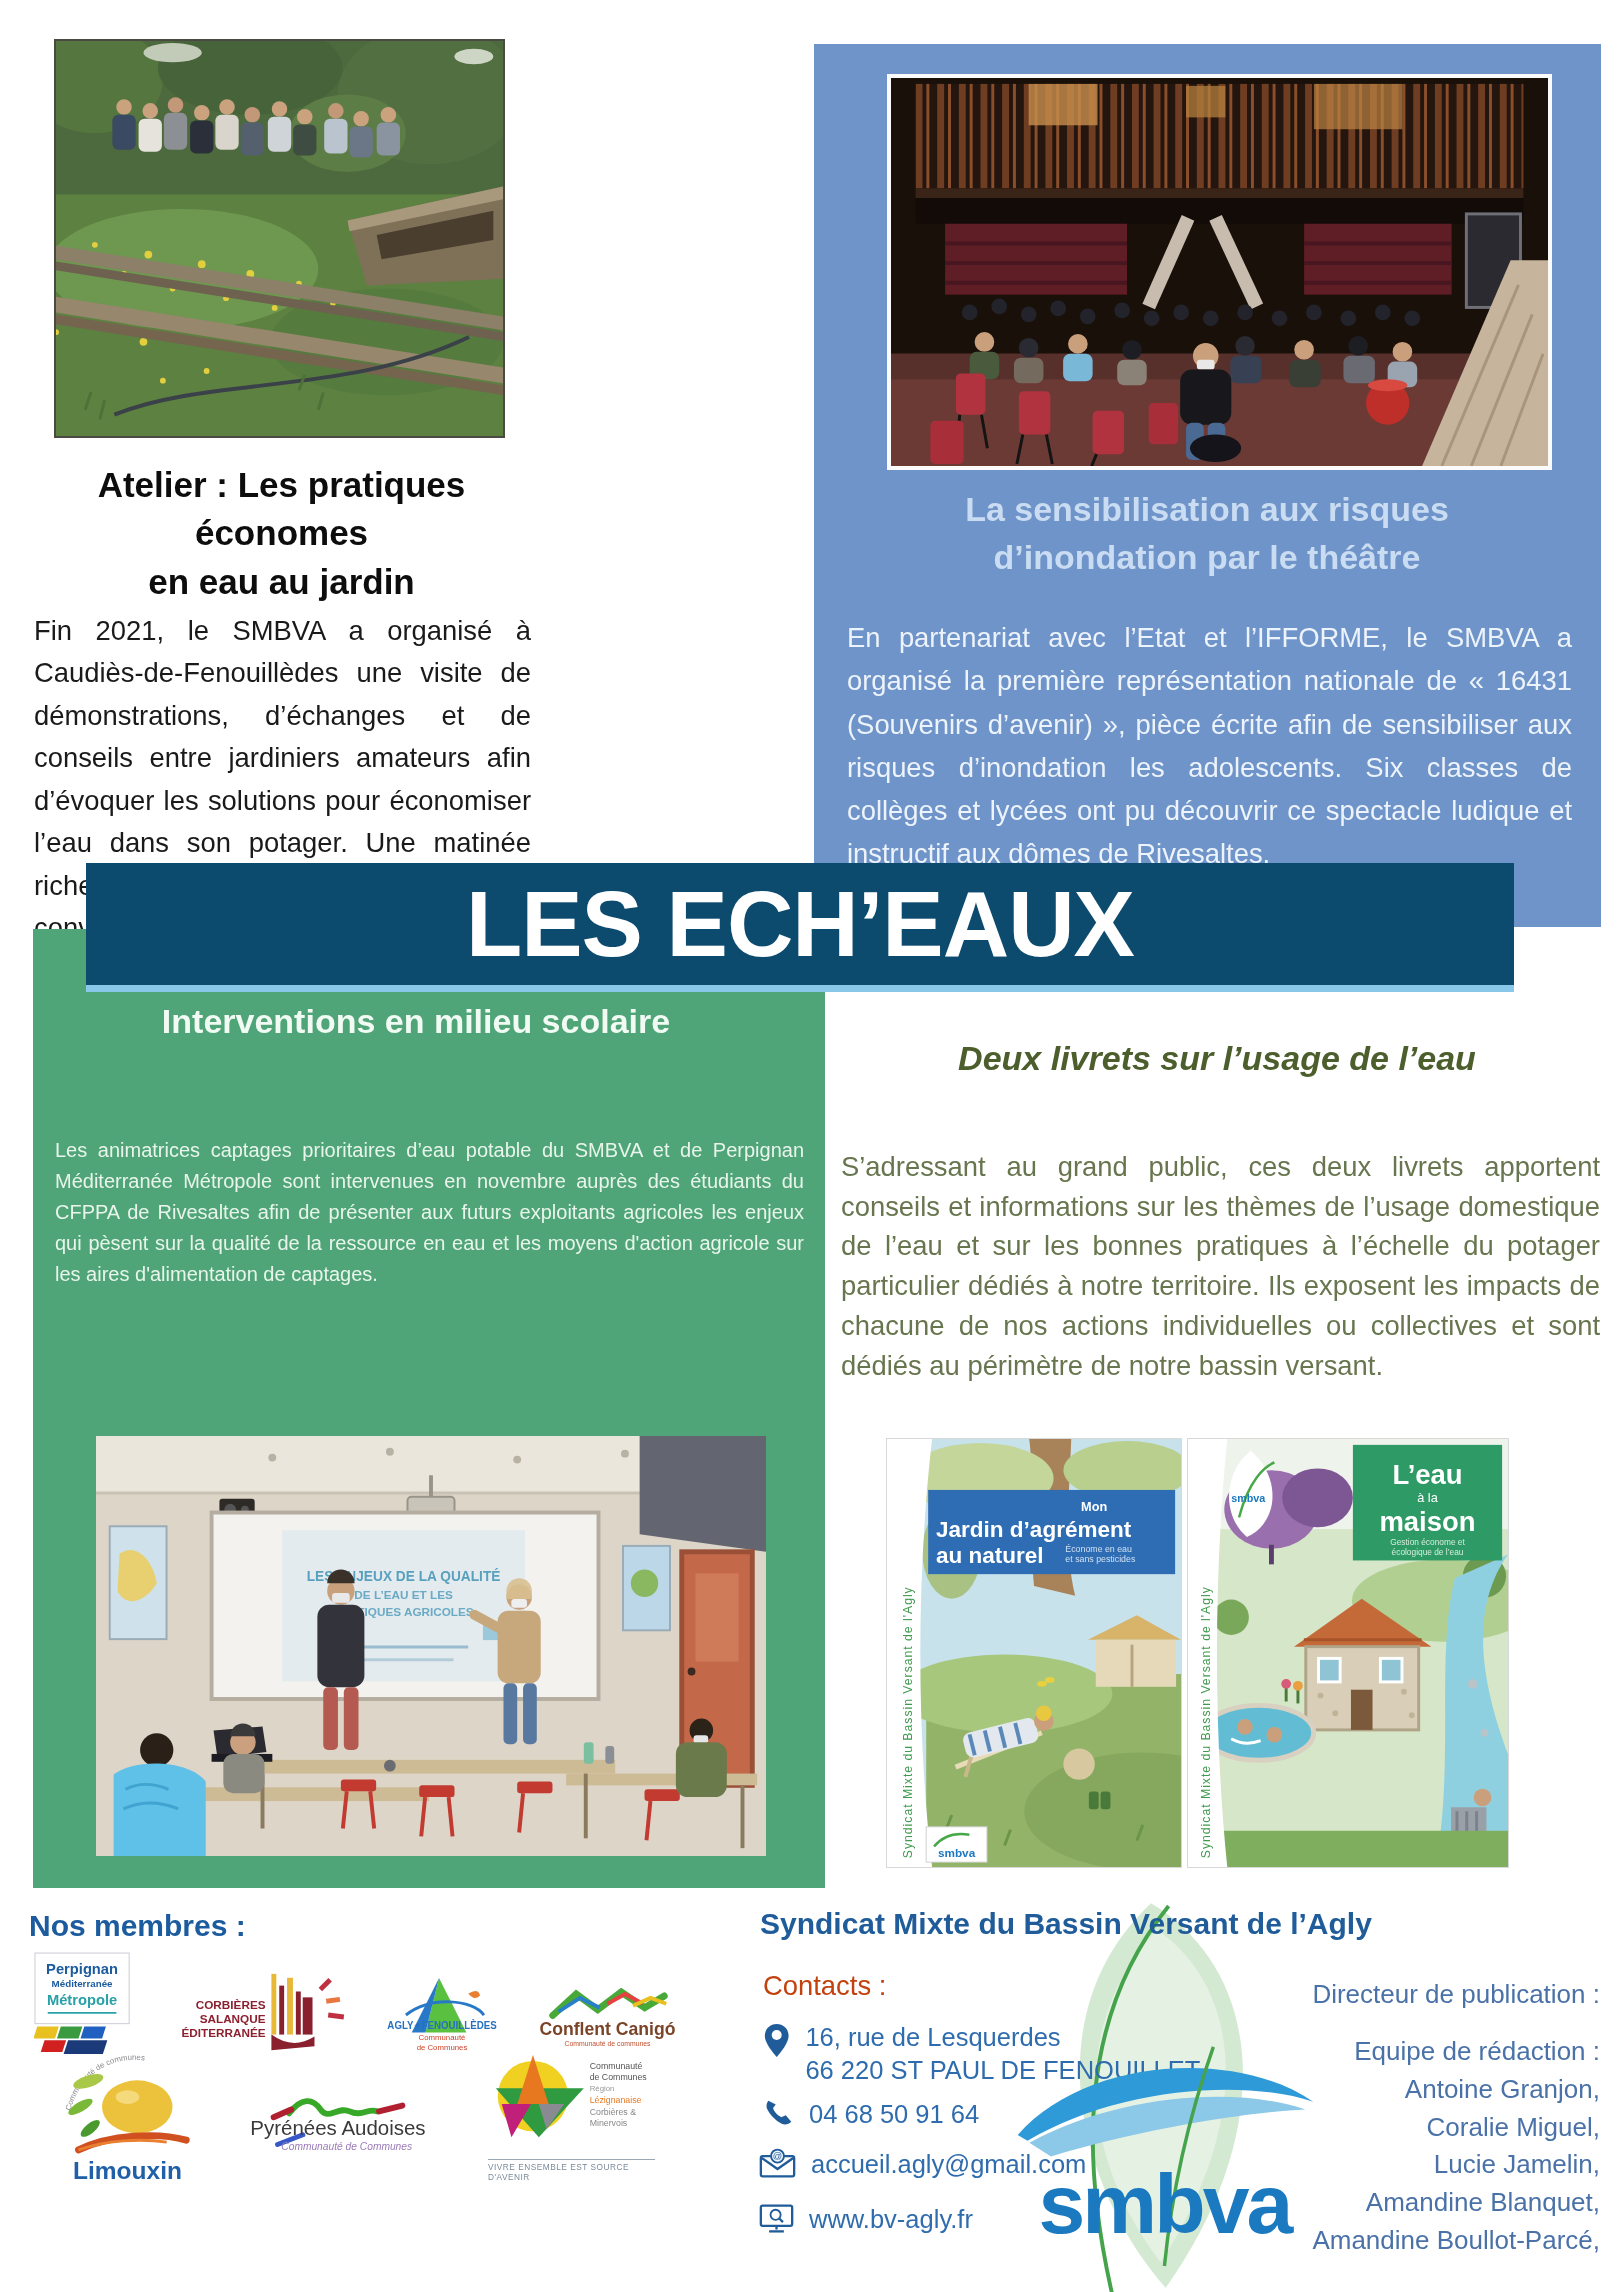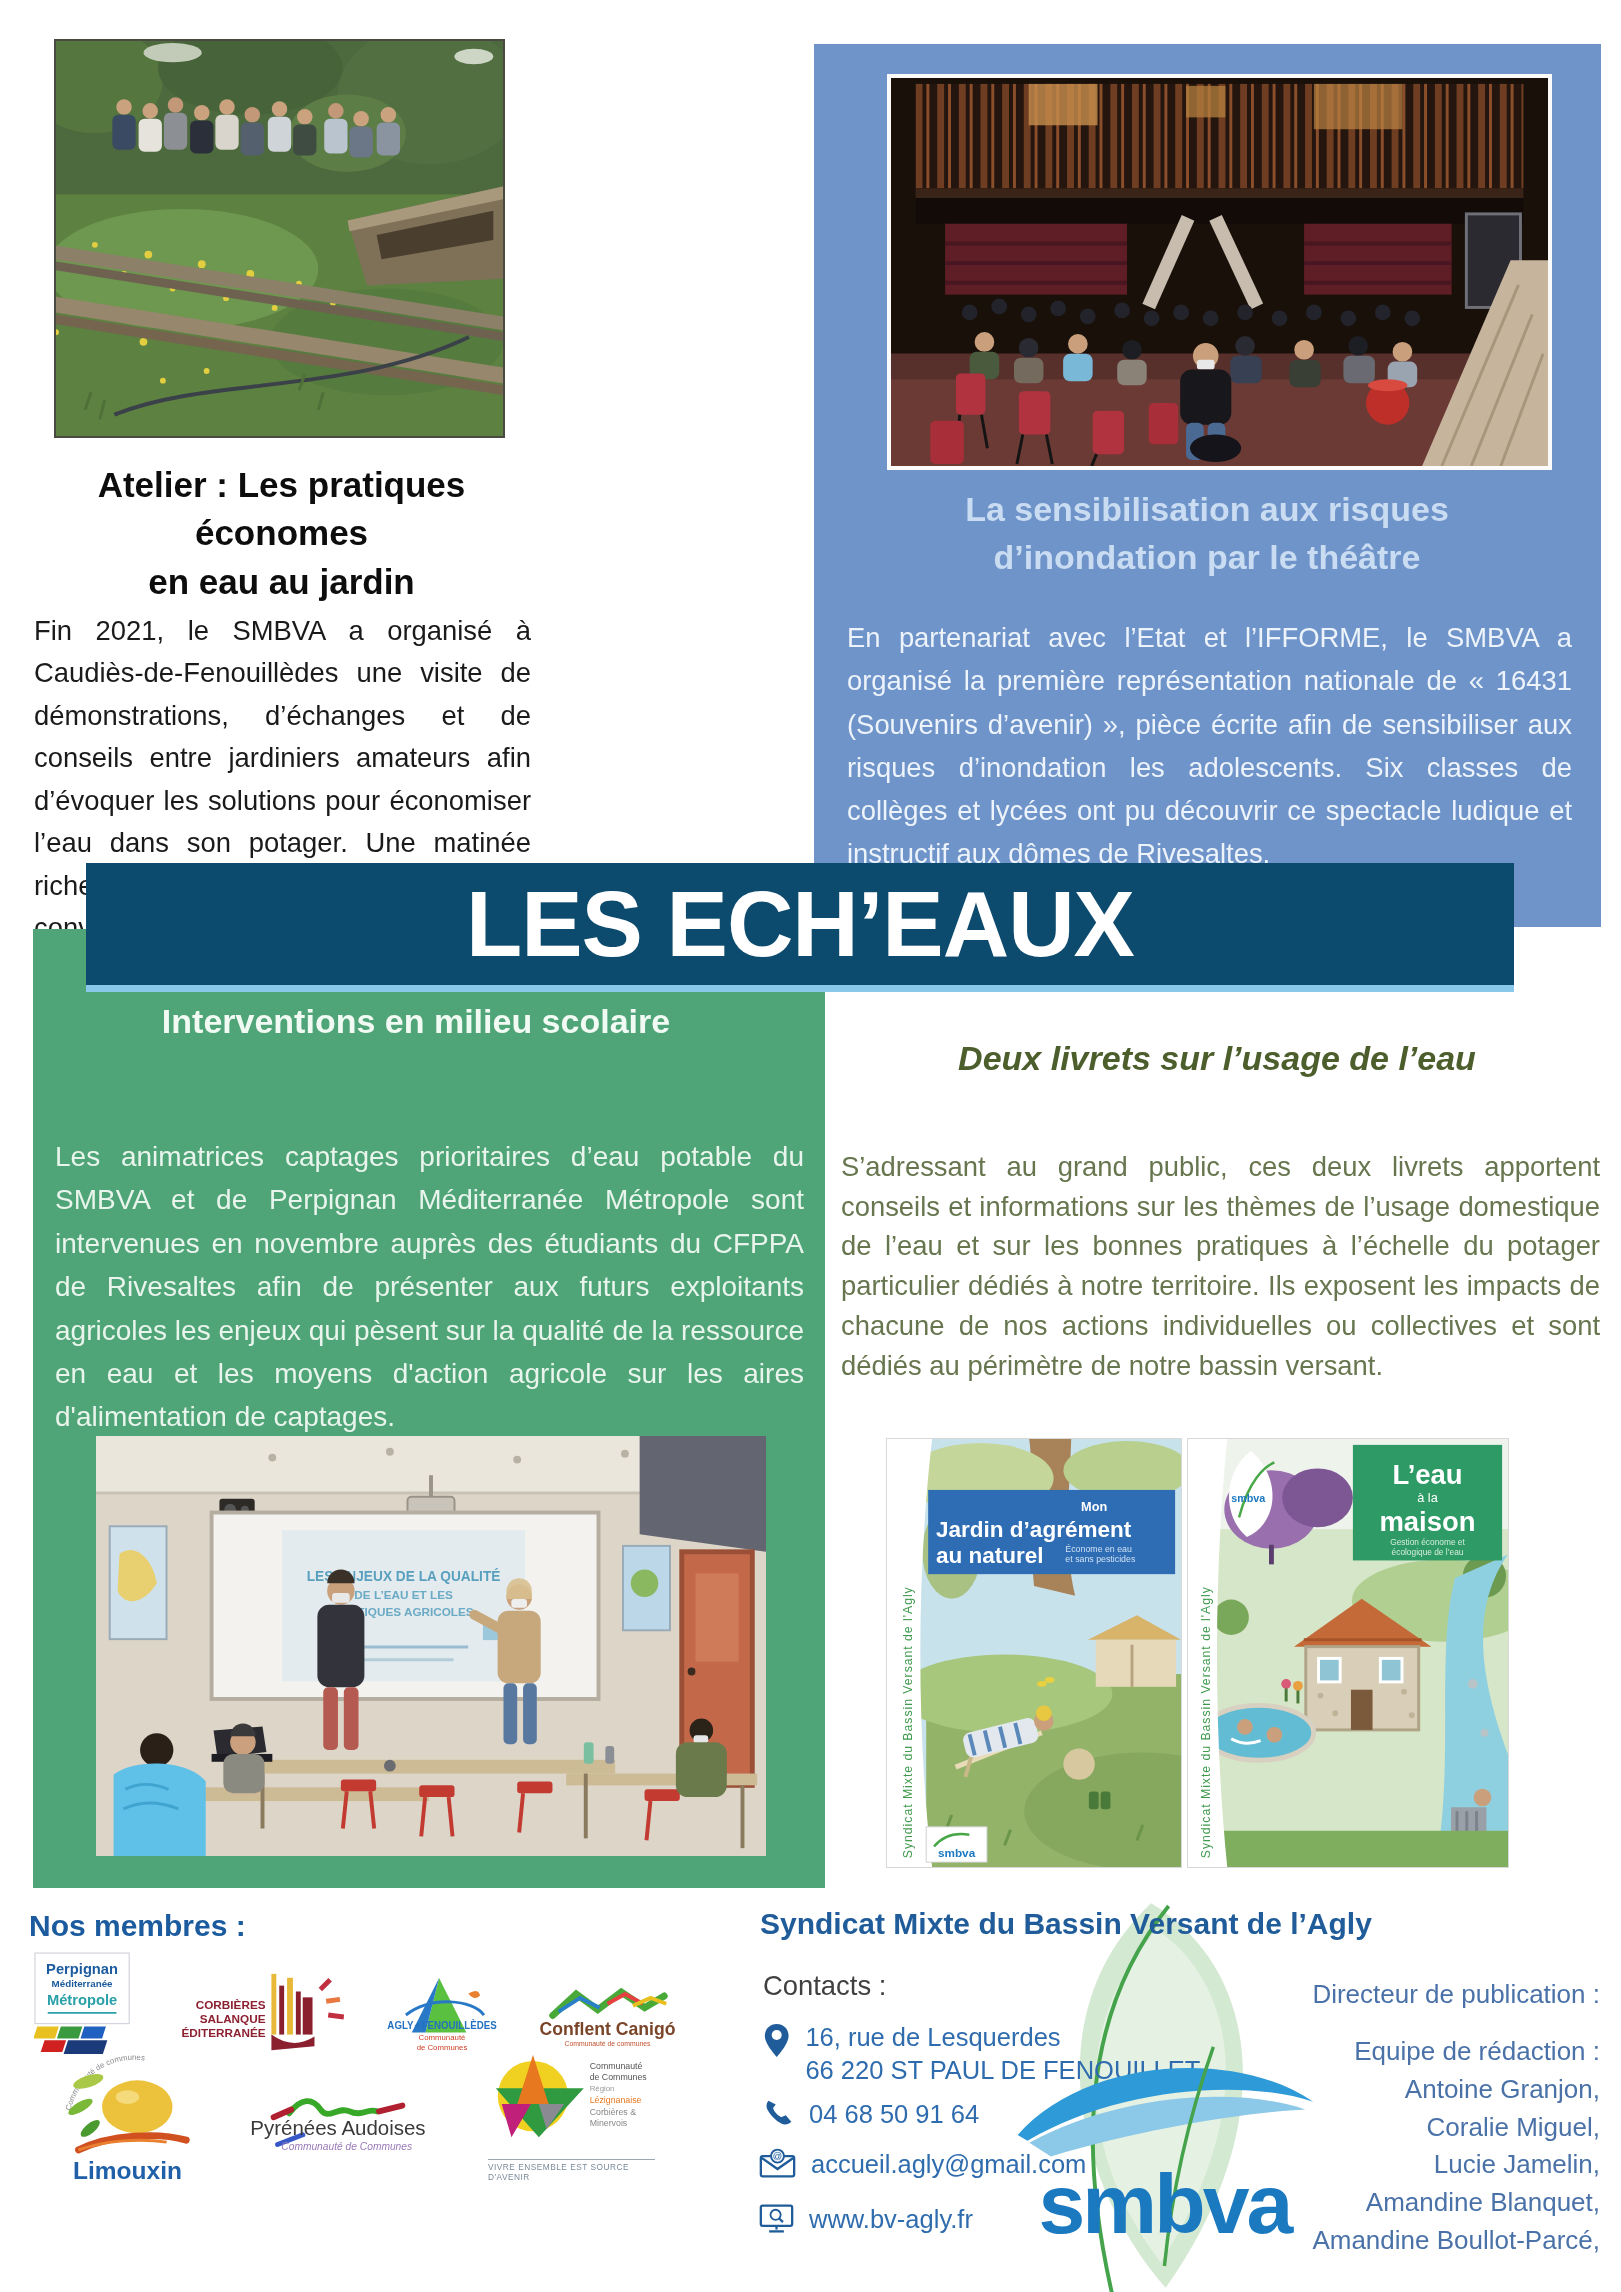--- a/index.html
+++ b/index.html
@@ -27,21 +27,21 @@
 
   
   .banner{left:86px;top:863px;width:1428px;height:129px;background:#0c4a6e;
           border-bottom:7.8px solid #8AC8EA;display:flex;align-items:center;justify-content:center;z-index:5;}
   .banner-text{font-size:92px;font-weight:bold;color:#ffffff;letter-spacing:-1px;}
 
   
   .green-panel{left:33px;top:929px;width:792px;height:959px;background:#4FA578;z-index:1;}
   .scolaire-title{left:30px;top:1002px;width:772px;text-align:center;font-weight:bold;
                   font-size:34px;color:#F2FAF4;z-index:2;}
-  .scolaire-body{left:55px;top:1135px;width:749px;font-size:28px;line-height:1.55;
+  .scolaire-body{left:55px;top:1135px;width:749px;font-size:20px;line-height:1.55;
                  text-align:justify;color:#E9F5EC;z-index:2;}
   .classroom-photo{left:96px;top:1436px;width:670px;height:420px;z-index:2;}
 
   
   .livrets-title{left:833px;top:1039px;width:768px;text-align:center;font-weight:bold;
                  font-size:34px;color:#4D5E2D;font-style:italic;}
   .livrets-body{left:841px;top:1147px;width:759px;font-size:27.4px;line-height:1.45;
                 text-align:justify;color:#67764E;}
   .cover-left{left:887px;top:1439px;width:294px;height:428px;box-shadow:0 0 0 1px #d8d8d8;}
   .cover-right{left:1188px;top:1439px;width:320px;height:428px;box-shadow:0 0 0 1px #d8d8d8;}
@@ -53,21 +53,21 @@
   .logo-agly{left:382px;top:1976px;}
   .logo-conflent{left:539px;top:1982px;}
   .logo-limouxin{left:51px;top:2050px;}
   .logo-pyrenees{left:230px;top:2088px;}
   .logo-lezignanaise{left:488px;top:2047px;}
   .lez-tagline{border-top:1px solid #9aa8b4;padding-top:2px;margin-top:2px;font-size:8.3px;
                letter-spacing:0.5px;color:#7a8a9a;width:167px;}
 
   .org-title{left:760px;top:1907px;width:853px;font-size:30px;font-weight:bold;color:#1F5C99;z-index:2;}
   .leaf{left:965px;top:1898px;z-index:1;}
-  .contacts-label{left:763px;top:1970px;font-size:27.4px;color:#404040;z-index:2;}
+  .contacts-label{left:763px;top:1970px;font-size:27.4px;color:#c2410c;z-index:2;}
   .contact-row{display:flex;align-items:flex-start;gap:15px;z-index:2;}
   .contact-text{font-size:25.5px;color:#2F6CAE;line-height:1.28;}
   .row-address{left:763px;top:2021px;}
   .row-phone{left:763px;top:2098px;}
   .row-email{left:759px;top:2148px;}
   .row-web{left:759px;top:2203px;}
   .smbva-logo{left:1000px;top:2041px;z-index:2;}
   .credits{left:1157px;top:1976px;width:443px;text-align:right;font-size:26px;
            line-height:1.45;color:#4A72A8;z-index:2;}
   .credits .gap{height:19.6px;}

